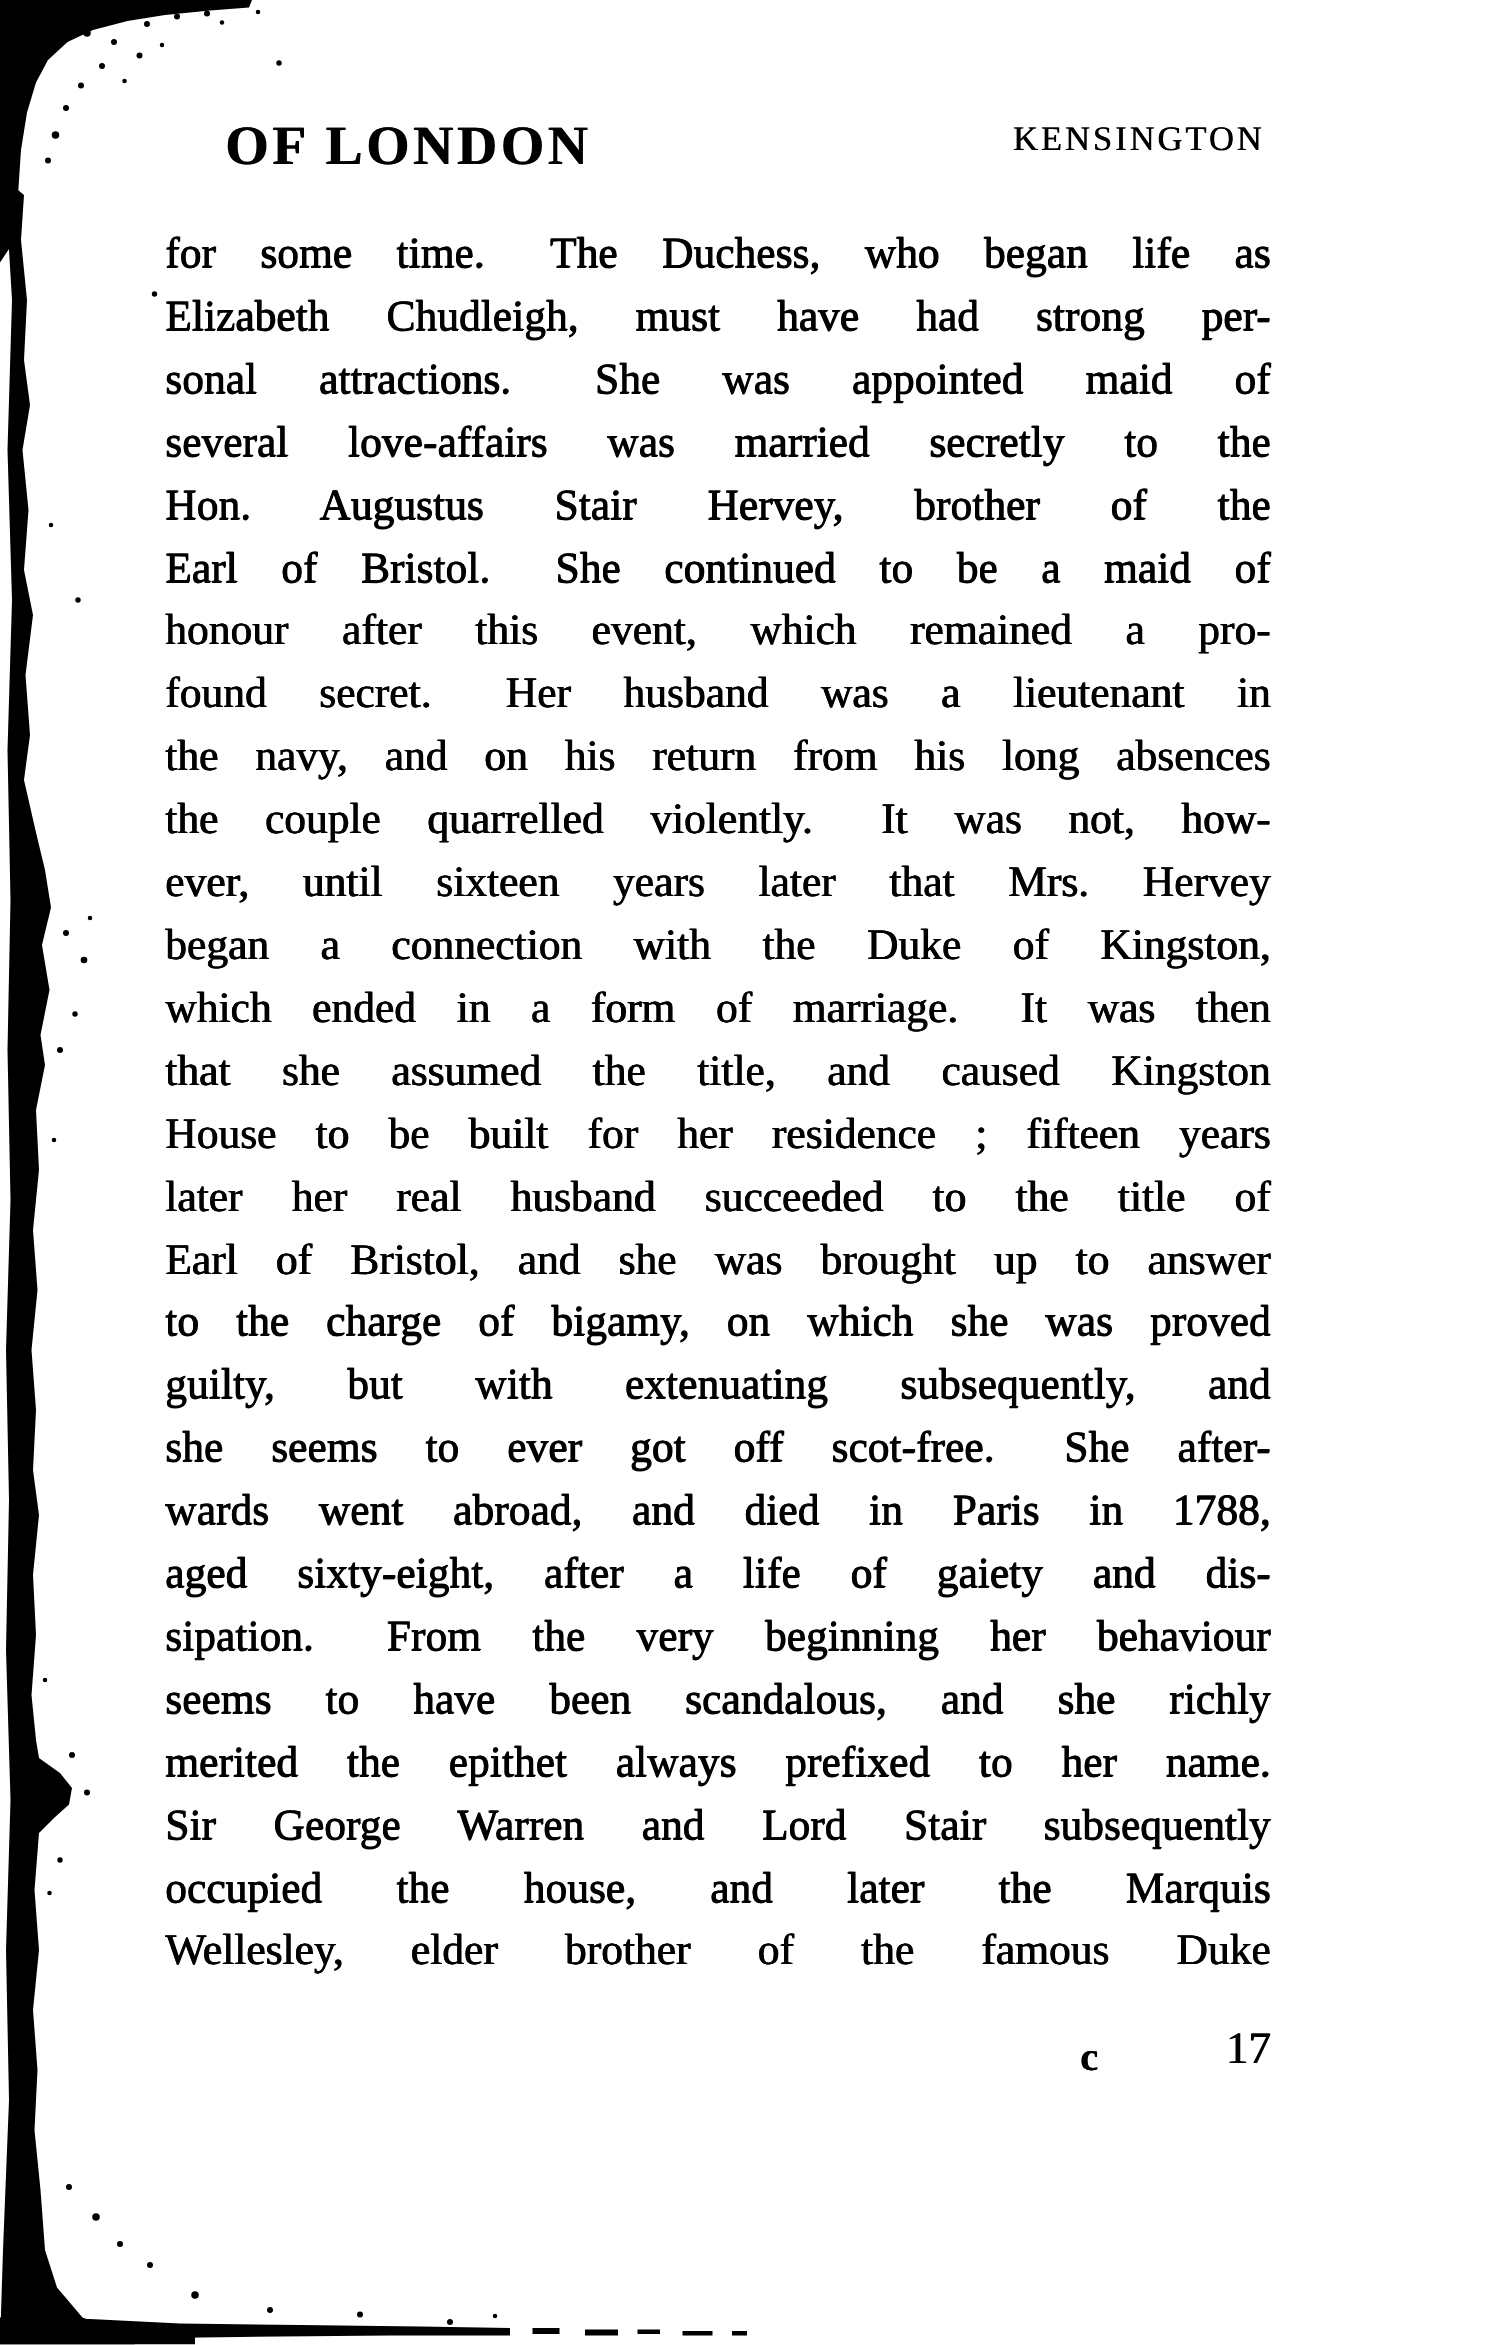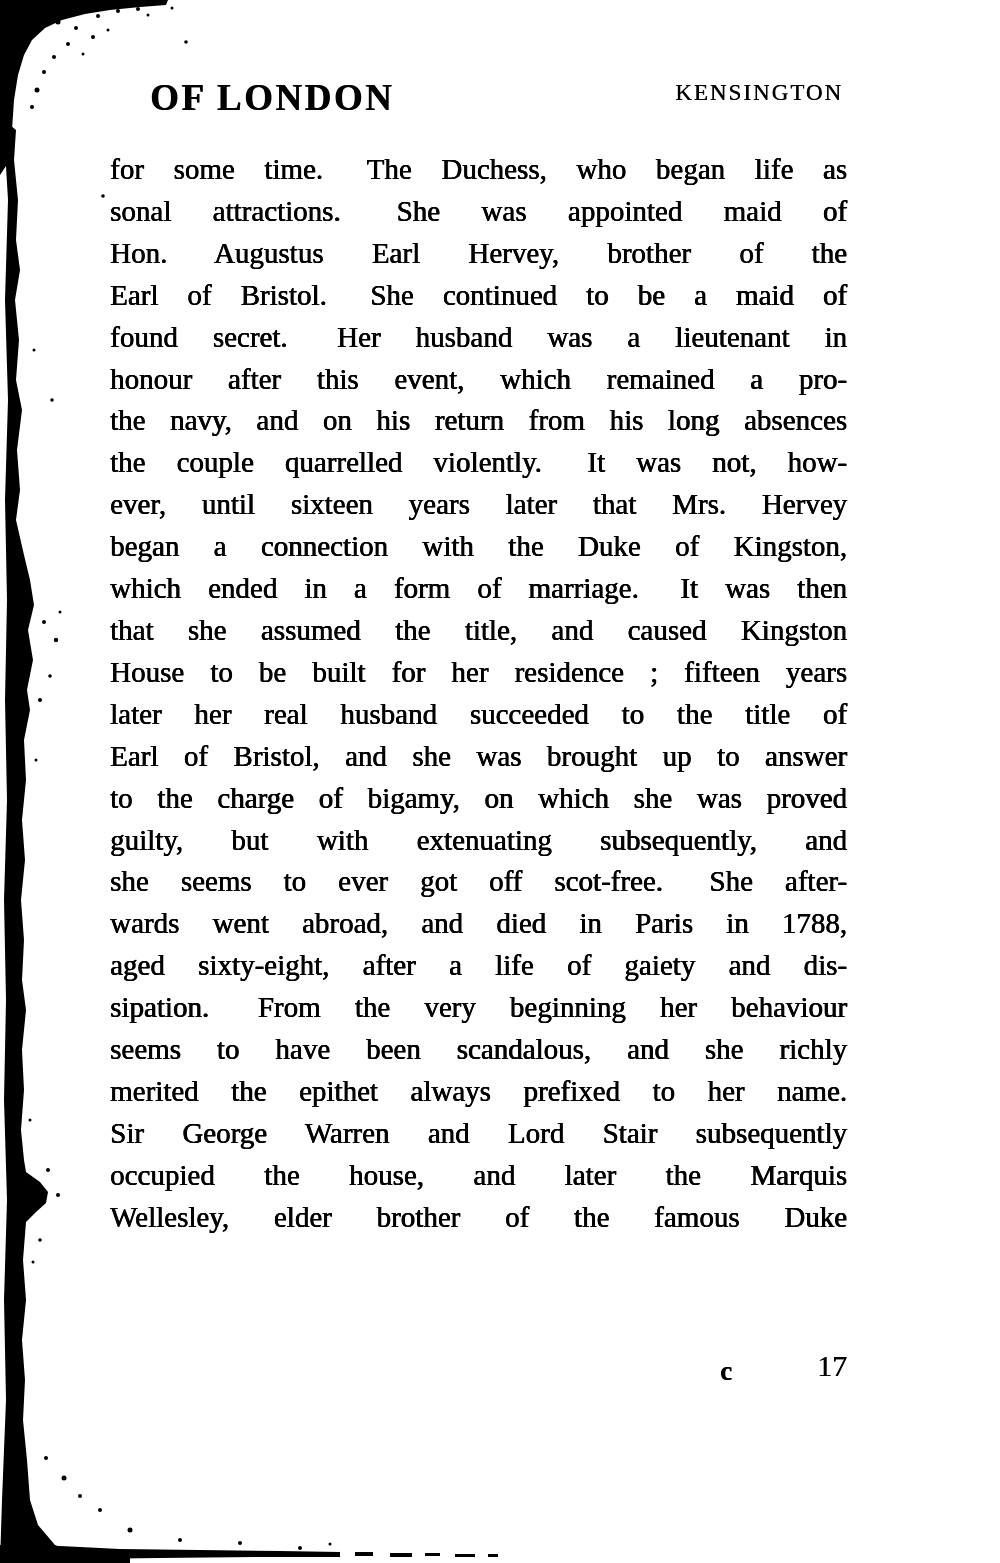--- a/index.html
+++ b/index.html
@@ -142,25 +142,27 @@
   </svg>
 
   <div class="content">
 
     <div class="running-head-left">OF LONDON</div>
 
     <div class="running-head-right">KENSINGTON</div>
 
     <div class="body-text">
         <div class="text-line">for some time.  The Duchess, who began life as</div>
+        <div class="text-line">Elizabeth Chudleigh, must have had strong per-</div>
         <div class="text-line">sonal attractions.  She was appointed maid of</div>
-        <div class="text-line">Hon. Augustus Earl Hervey, brother of the</div>
+        <div class="text-line">several love-affairs was married secretly to the</div>
+        <div class="text-line">Hon. Augustus Stair Hervey, brother of the</div>
         <div class="text-line">Earl of Bristol.  She continued to be a maid of</div>
+        <div class="text-line">honour after this event, which remained a pro-</div>
         <div class="text-line">found secret.  Her husband was a lieutenant in</div>
-        <div class="text-line">honour after this event, which remained a pro-</div>
         <div class="text-line">the navy, and on his return from his long absences</div>
         <div class="text-line">the couple quarrelled violently.  It was not, how-</div>
         <div class="text-line">ever, until sixteen years later that Mrs. Hervey</div>
         <div class="text-line">began a connection with the Duke of Kingston,</div>
         <div class="text-line">which ended in a form of marriage.  It was then</div>
         <div class="text-line">that she assumed the title, and caused Kingston</div>
         <div class="text-line">House to be built for her residence ; fifteen years</div>
         <div class="text-line">later her real husband succeeded to the title of</div>
         <div class="text-line">Earl of Bristol, and she was brought up to answer</div>
         <div class="text-line">to the charge of bigamy, on which she was proved</div>

